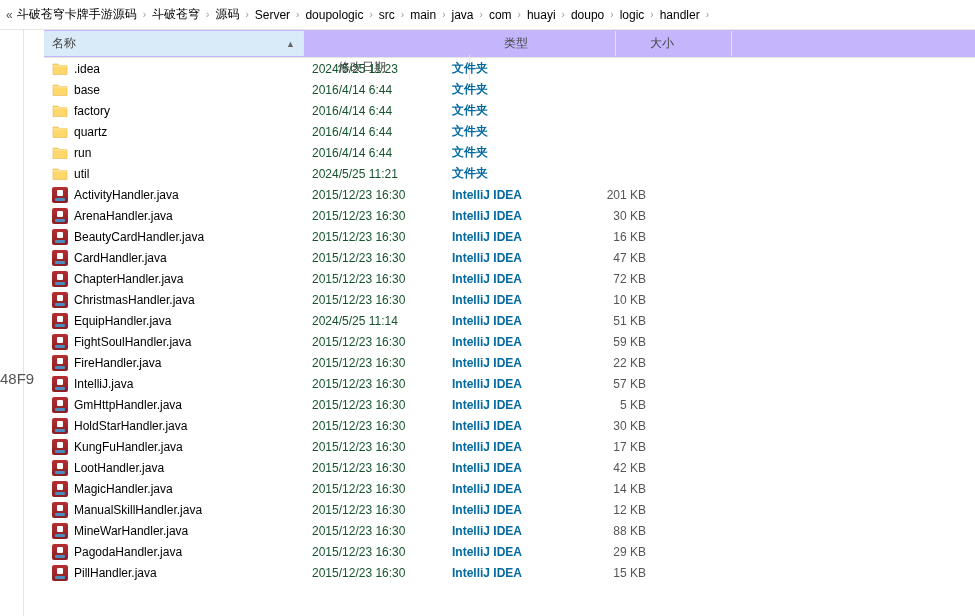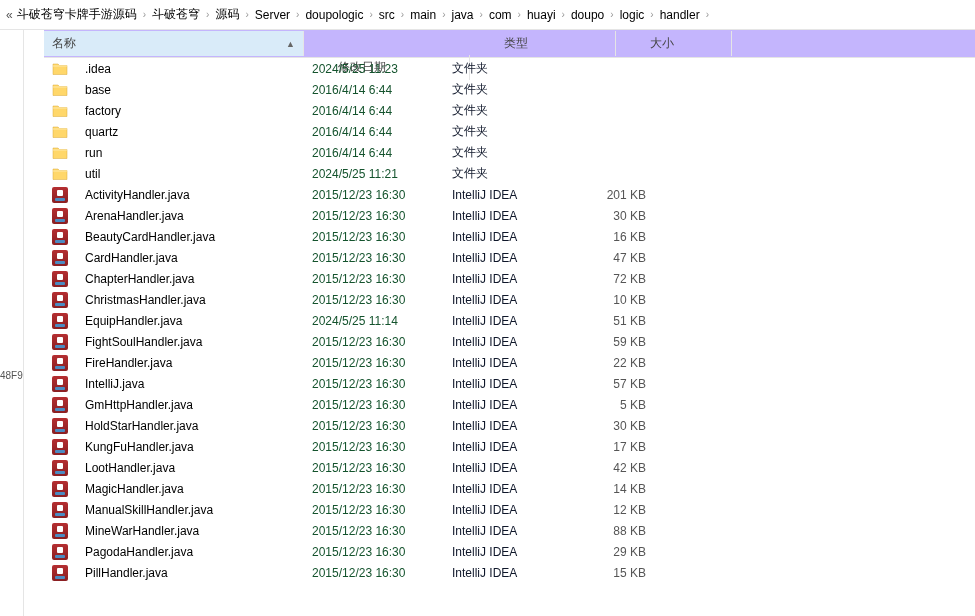--- a/index.html
+++ b/index.html
@@ -3,35 +3,35 @@
 <meta charset="utf-8">
 <style>
 * { box-sizing: border-box; margin: 0; padding: 0; }
 body { font-family: "Microsoft YaHei", "Segoe UI", sans-serif; font-size: 12px; color: #000; background: #fff; width: 975px; height: 616px; overflow: hidden; }
 .breadcrumb { display: flex; align-items: center; padding: 6px 4px; border-bottom: 1px solid #e5e5e5; flex-wrap: nowrap; overflow: hidden; white-space: nowrap; }
 .breadcrumb .crumb { padding: 0 2px; color: #000; cursor: pointer; }
 .breadcrumb .sep { color: #999; padding: 0 4px; font-size: 10px; }
 .breadcrumb .ellipsis { color: #555; padding: 0 2px; }
 .body-wrap { display: flex; height: calc(100% - 28px); }
 .nav-pane { width: 24px; border-right: 1px solid #e5e5e5; background: #fff; }
-.nav-fragment { position: absolute; top: 370px; left: 0; font-size: 10px; color: #555; }
+.nav-fragment { position: absolute; top: 370px; left: 0; font-size: 15px; color: #555; }
 .content { flex: 1; display: flex; flex-direction: column; overflow: hidden; padding-left: 20px; }
 .headers { display: flex; align-items: center; background: #c4b5fd; border-bottom: 1px solid #e5e5e5; height: 28px; gap: 26px; }
 .headers .col { padding: 4px 8px; border-right: 1px solid #e5e5e5; color: #444; display: flex; align-items: center; justify-content: space-between; }
 .col-name { width: 260px; background: #d9ebf9; }
 .col-date { width: 140px; margin-top: 47px; }
 .col-type { width: 120px; }
 .col-size { width: 90px; }
 .sort-ind { color: #666; font-size: 9px; margin-left: 4px; }
 .rows { overflow-y: auto; flex: 1; }
 .row { display: flex; align-items: center; height: 21px; padding-left: 0; cursor: default; }
 .cell { padding: 0 8px; white-space: nowrap; overflow: hidden; text-overflow: ellipsis; }
-.cell-name { width: 260px; display: flex; align-items: center; gap: 17px; }
+.cell-name { width: 260px; display: flex; align-items: center; gap: 6px; }
 .cell-date { width: 140px; color: #14532d; }
-.cell-type { width: 120px; color: #0f172a; }
+.cell-type { width: 120px; color: #0369a1; font-weight: bold; }
 .cell-size { width: 90px; text-align: right; color: #555; }
 .icon { width: 16px; height: 16px; display: inline-flex; align-items: center; justify-content: center; flex-shrink: 0; }
 .folder-icon svg { width: 16px; height: 16px; }
 .java-icon { background: linear-gradient(#b52e31, #8a1f22); border-radius: 2px; position: relative; }
 .java-icon::after { content: ""; position: absolute; width: 6px; height: 6px; background: #fff; border-radius: 1px; top: 3px; left: 5px; }
 .java-icon::before { content: ""; position: absolute; width: 10px; height: 3px; background: #4a8bc2; bottom: 2px; left: 3px; border-radius: 1px; }
 </style>
 </head>
 <body>
 

